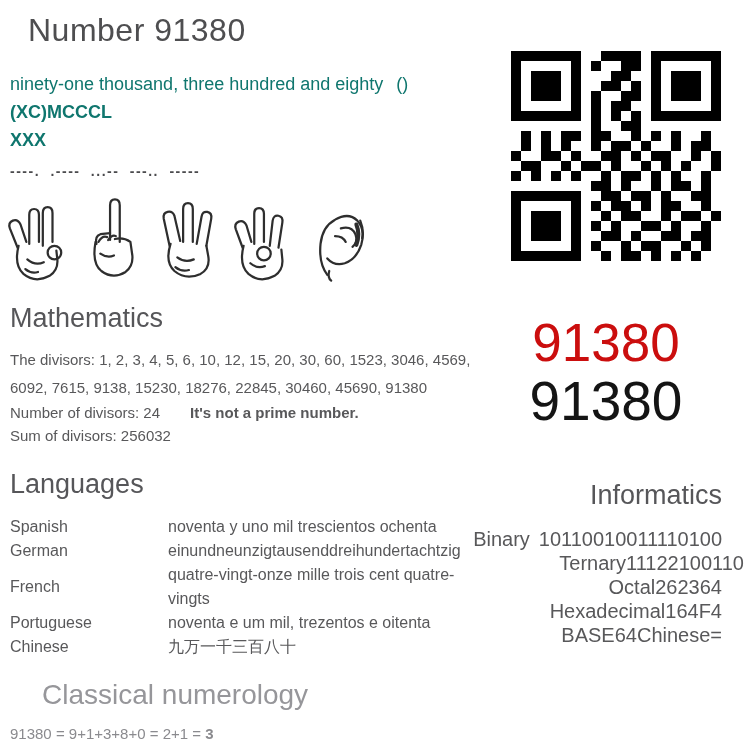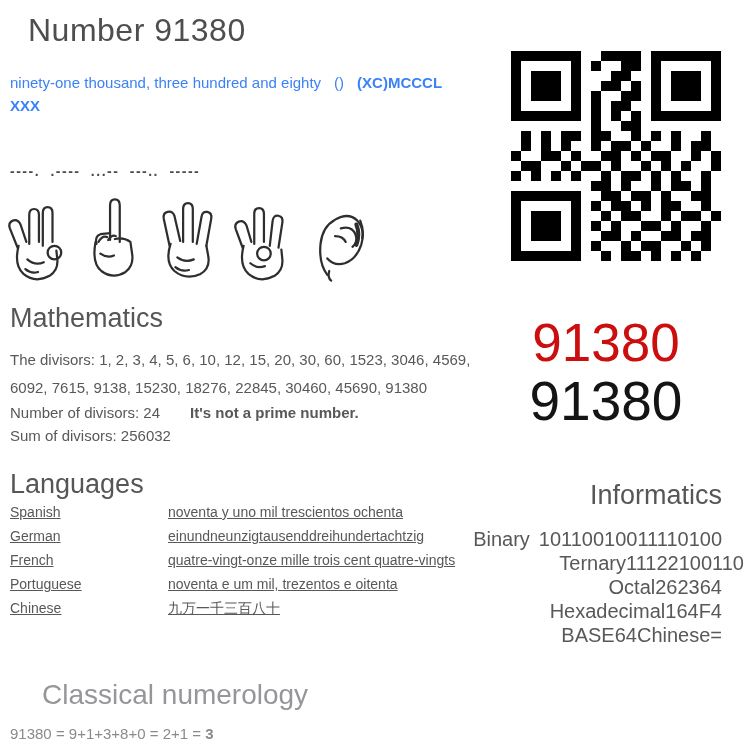--- a/index.html
+++ b/index.html
@@ -5,21 +5,21 @@
   * { margin:0; padding:0; box-sizing:border-box; }
   html,body { background:#ffffff; }
   body {
     width:750px; height:752px; position:relative; overflow:hidden;
     font-family:"Liberation Sans", sans-serif; color:#58585a;
   }
   .abs { position:absolute; }
 
   
   #page-title { top:12px; left:28px; font-size:32px; font-weight:400; color:#4e4e50; letter-spacing:.5px; }
-  #subtitle { top:71px; left:10px; width:466px; font-size:15px; line-height:1.55; color:#3b82f6; }
+  #subtitle { top:71px; left:10px; width:466px; font-size:18px; line-height:1.55; color:#0f766e; }
   #subtitle .gap { display:inline-block; width:13px; }
   .bold { font-weight:bold; }
 
   
   #morse { top:163px; left:10px; font-size:14px; font-weight:bold; letter-spacing:1.5px; word-spacing:5px; color:#4a4a4d; }
 
   
   #hands { top:196px; left:6px; display:flex; gap:13px; align-items:flex-end; }
   .hand svg { width:62px; height:88px; display:block; }
   .hand path, .hand circle { fill:none; stroke:#2e2e2e; stroke-width:2.3; stroke-linecap:round; stroke-linejoin:round; }
@@ -37,21 +37,21 @@
   #math .line { font-size:15px; line-height:23px; }
   #math .prime-note { font-weight:bold; margin-left:30px; }
 
   
   #bignums { top:313px; left:488px; width:236px; text-align:center; }
   #red-number { font-size:53px; line-height:60px; }
   #black-number { font-size:55px; line-height:56px; }
 
   
   #langs { top:468px; left:10px; }
-  #langs table { border-collapse:collapse; margin-top:0; font-size:14px; color:#58585a;text-decoration:underline; }
+  #langs table { border-collapse:collapse; margin-top:15px; font-size:16px; color:#58585a; }
   #langs td { vertical-align:middle; line-height:24px; padding:0; }
   #langs td.lab { width:158px; }
   #langs td.val { width:314px; }
 
   
   #informatics { top:479px; left:470px; width:252px;text-align:right; }
   #informatics .rows { margin-top:16px; }
   .inf-row { font-size:20px; line-height:24px; white-space:nowrap; }
   .inf-row .lab { display:inline-block; width:156px; }
   .inf-row.binary .lab { width:auto; margin-right:9px; }

